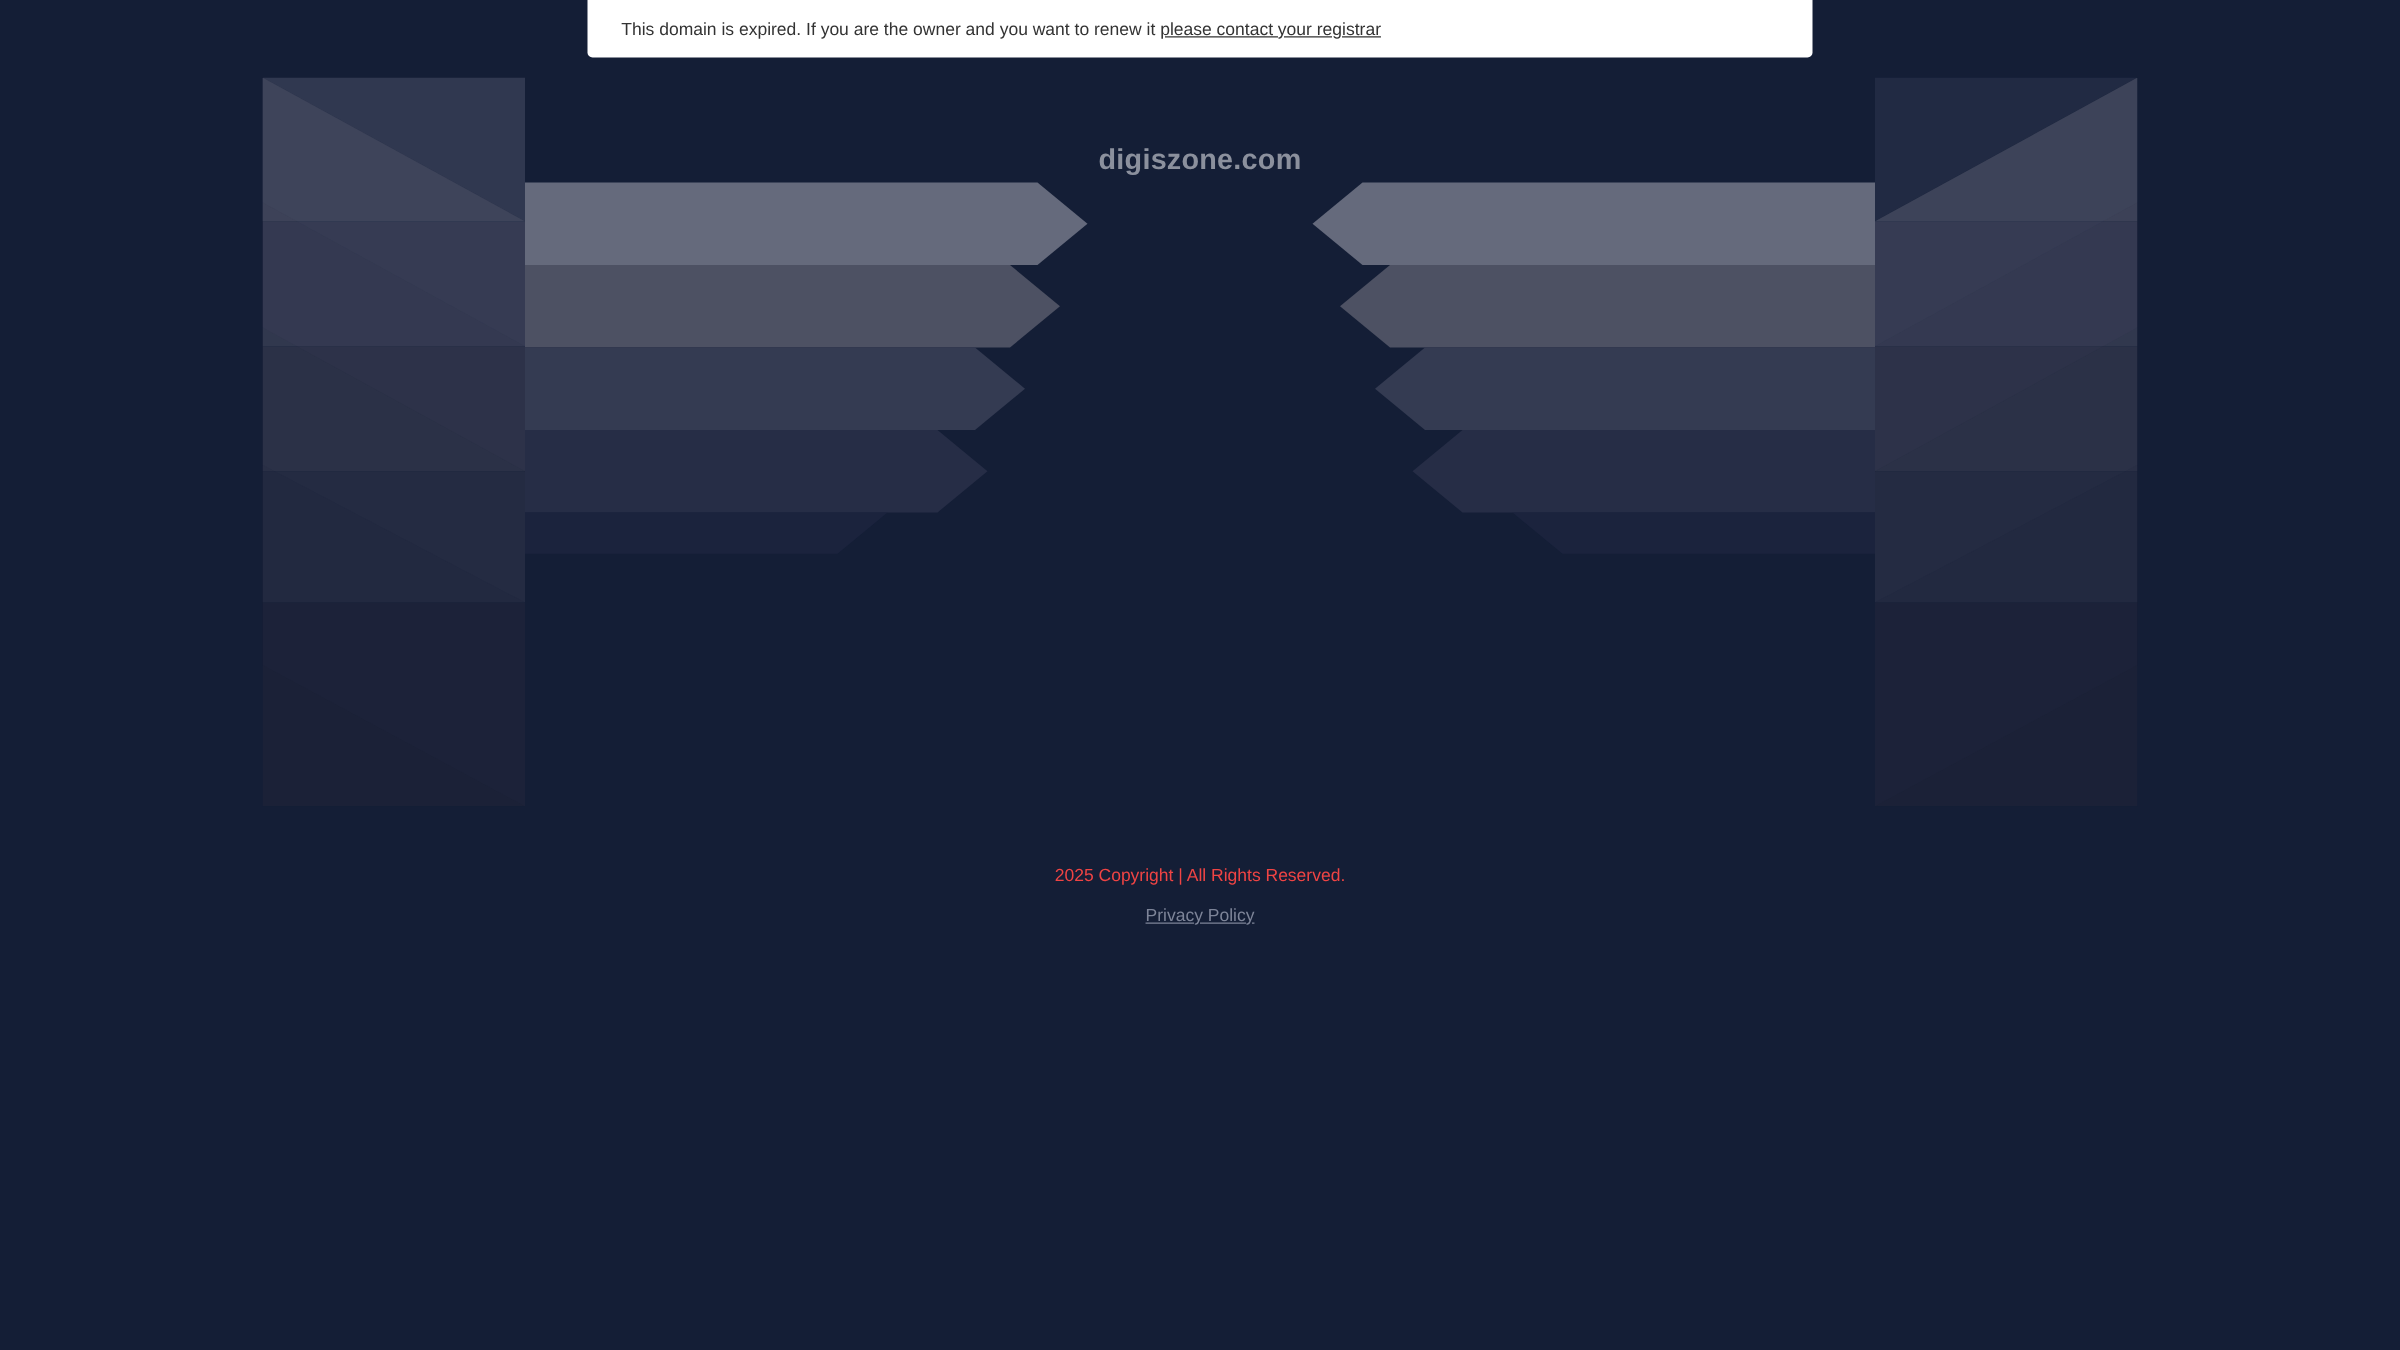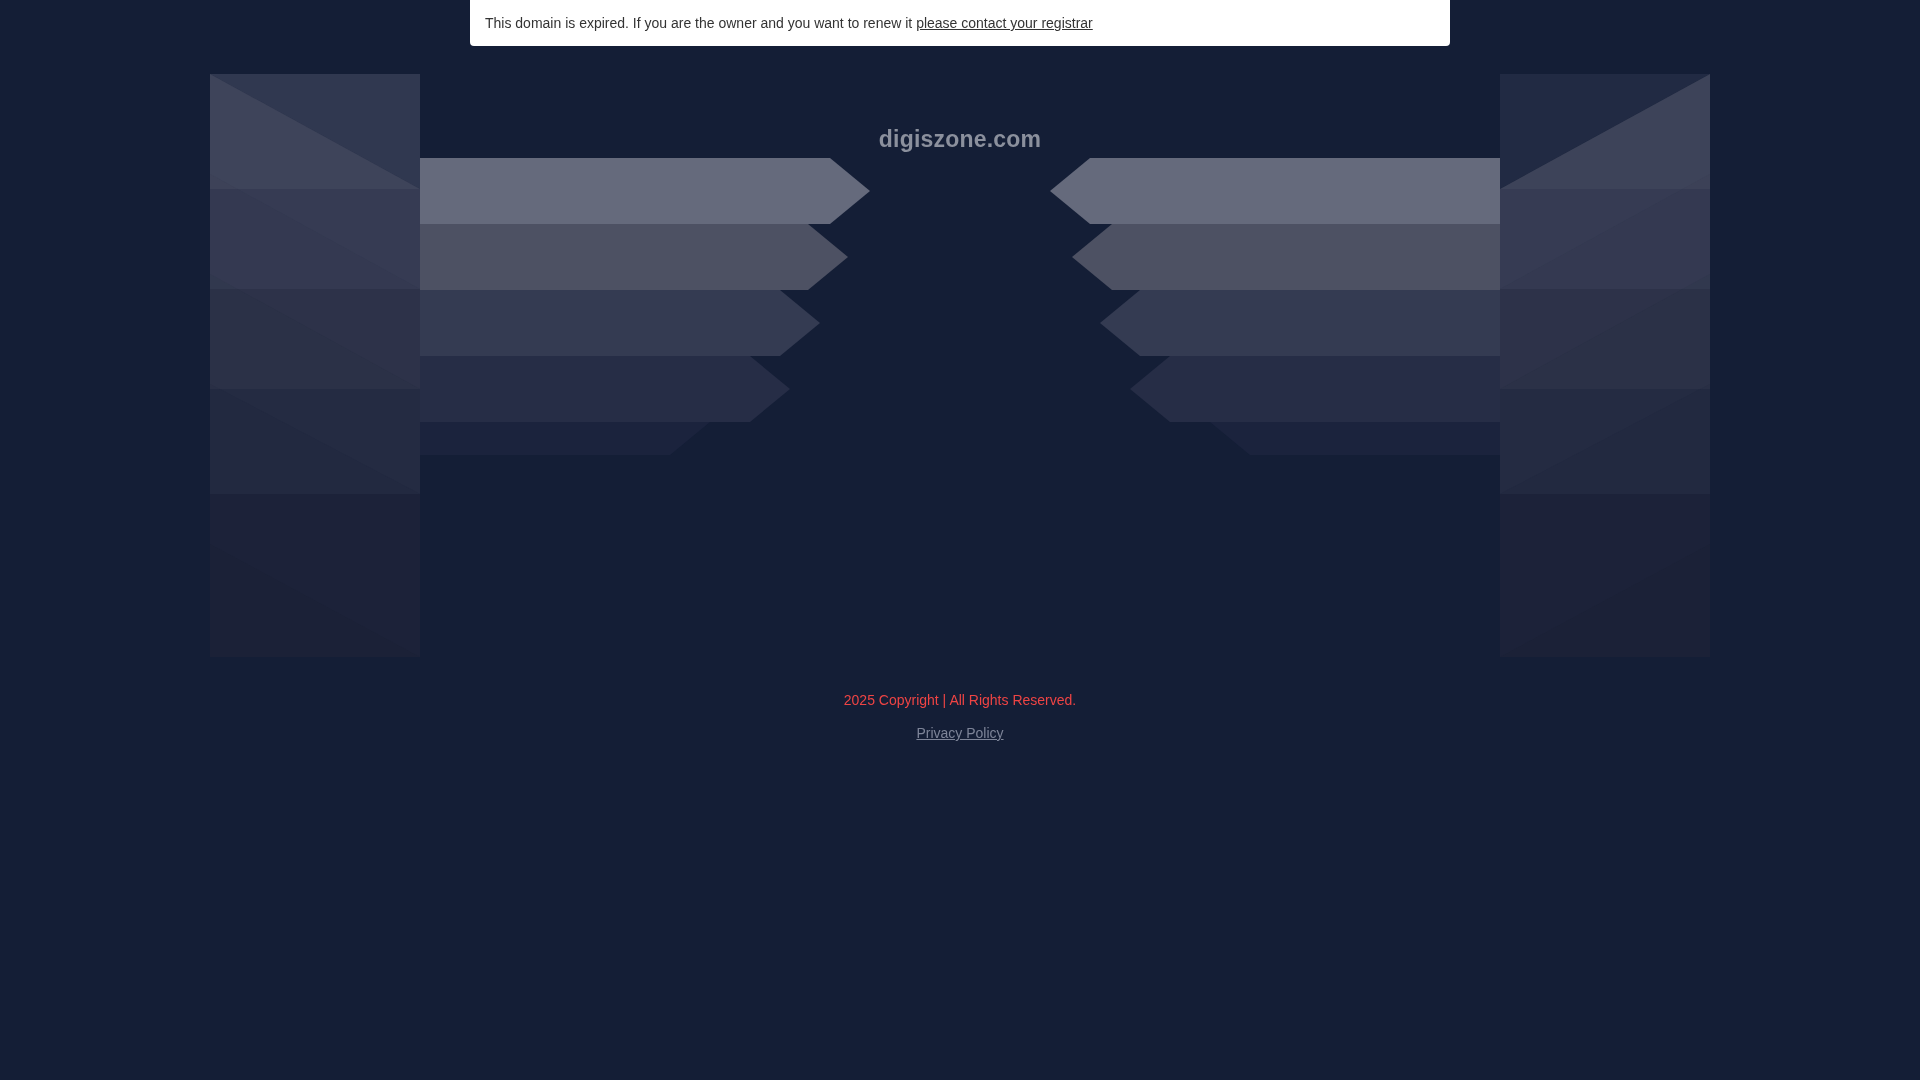--- a/index.html
+++ b/index.html
@@ -14,38 +14,38 @@
   
   .banner {
     position:absolute;
     left:470px; top:0;
     width:980px; height:46px;
     background:#ffffff;
     border-bottom-left-radius:4px;
     border-bottom-right-radius:4px;
     display:flex;
     align-items:center;
-    padding-left:15px;
+    padding-left:27px;
   }
   .banner-text {
     font-size:14px;
     color:#333333;
     line-height:1;
     white-space:nowrap;
   }
   .banner-link {
     color:#333333;
     text-decoration:underline;
     cursor:pointer;
   }
 
   
   .stage {
     position:absolute;
-    left:0; top:12px;
+    left:0; top:0;
     width:1876px; height:780px;
   }
 
   .logo-wrap {
     position:absolute;
     left:210px; top:62px;
     width:1500px; height:583px;
   }
 
   .wing { position:absolute; top:0; width:750px; height:583px; }

